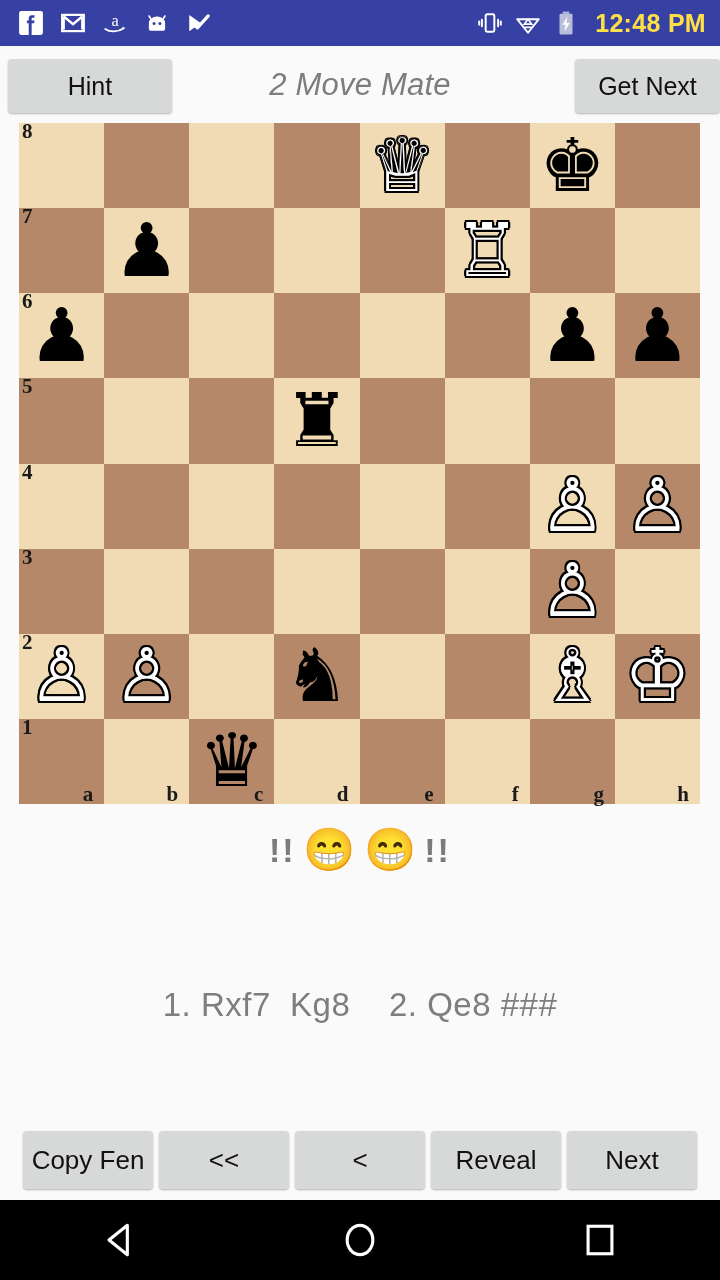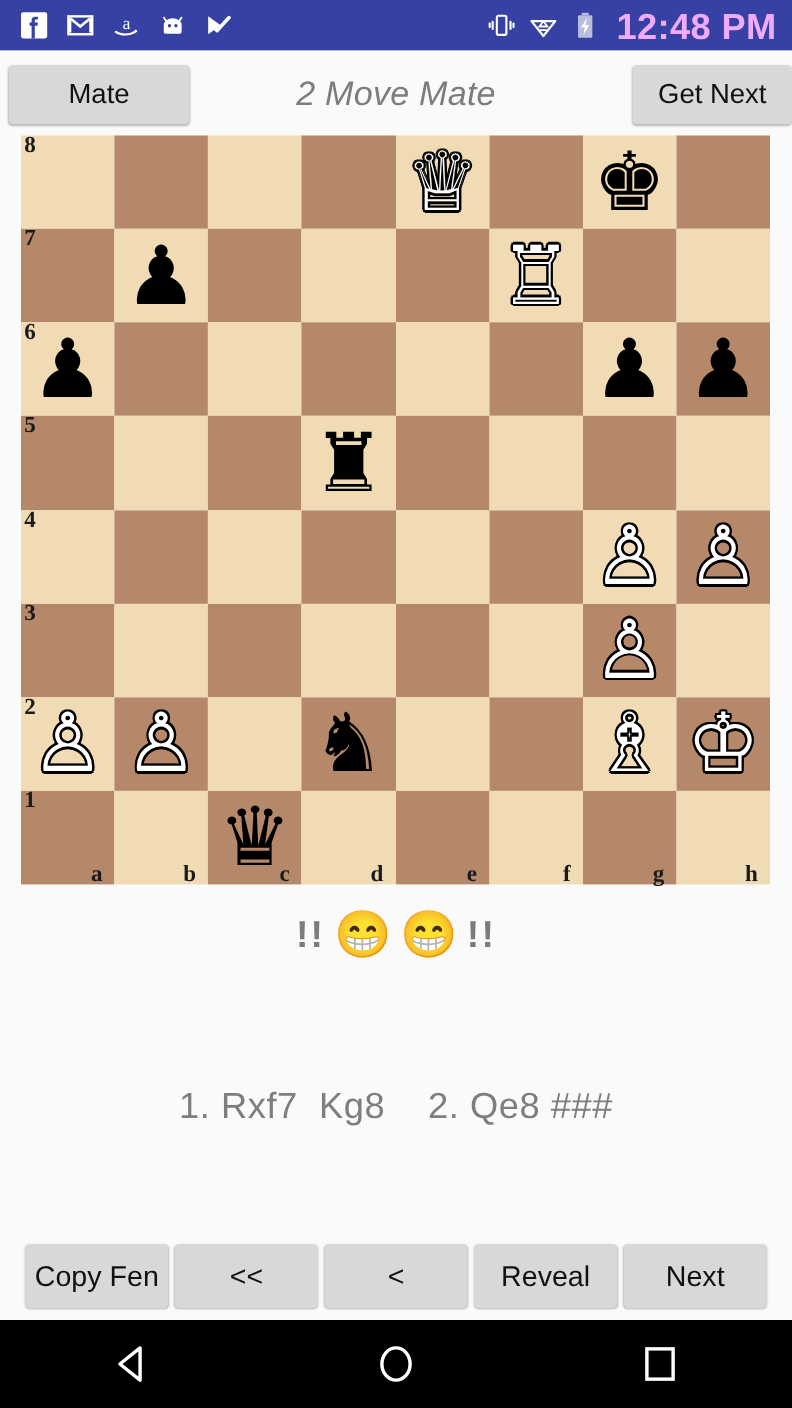--- a/index.html
+++ b/index.html
@@ -14,21 +14,21 @@
   
   .statusbar{
     position:absolute; top:0; left:0; width:720px; height:46px;
     background:#3741a3; display:flex; align-items:center;
     padding:0 14px 0 18px;
   }
   .sb-left{ display:flex; align-items:center; gap:16px; flex:1; }
   .sb-right{ display:flex; align-items:center; gap:12px; }
   .sb-ico{ width:26px; height:26px; display:block; }
   .sb-clock{
-    color:#f0abfc; font-size:33px; font-weight:bold; letter-spacing:.3px;
+    color:#fde047; font-size:25px; font-weight:bold; letter-spacing:.3px;
     margin-left:4px; line-height:1;
   }
 
   
   .titlebar{
     position:absolute; top:46px; left:0; width:720px; height:77px;
     background:#fafafa;
   }
   .tbtn{
     position:absolute; top:13px; height:54px;
@@ -169,21 +169,21 @@
       <svg class="sb-ico" viewBox="0 0 24 24">
         <rect x="9" y="1.5" width="6" height="2" fill="#b9bedd"></rect>
         <rect x="6" y="3.5" width="12" height="19" rx="1" fill="#b9bedd"></rect>
         <path d="M13.4 6 L8.6 13.6 H11.6 L10.6 20 L15.4 12 H12.4 Z" fill="#fff"></path>
       </svg>
       <span class="sb-clock">12:48 PM</span>
     </div>
   </div>
 
   <div class="titlebar">
-    <button class="tbtn" id="done-btn">Mate</button>
+    <button class="tbtn" id="done-btn">Hint</button>
     <div class="tbar-title">2 Move Mate</div>
     <button class="tbtn" id="getnext-btn">Get Next</button>
   </div>
 
   <div class="board-wrap">
     <div class="board" id="board">
         <div class="sq light">
           <span class="rank-lbl">8</span>
         </div>
         <div class="sq dark"></div>

